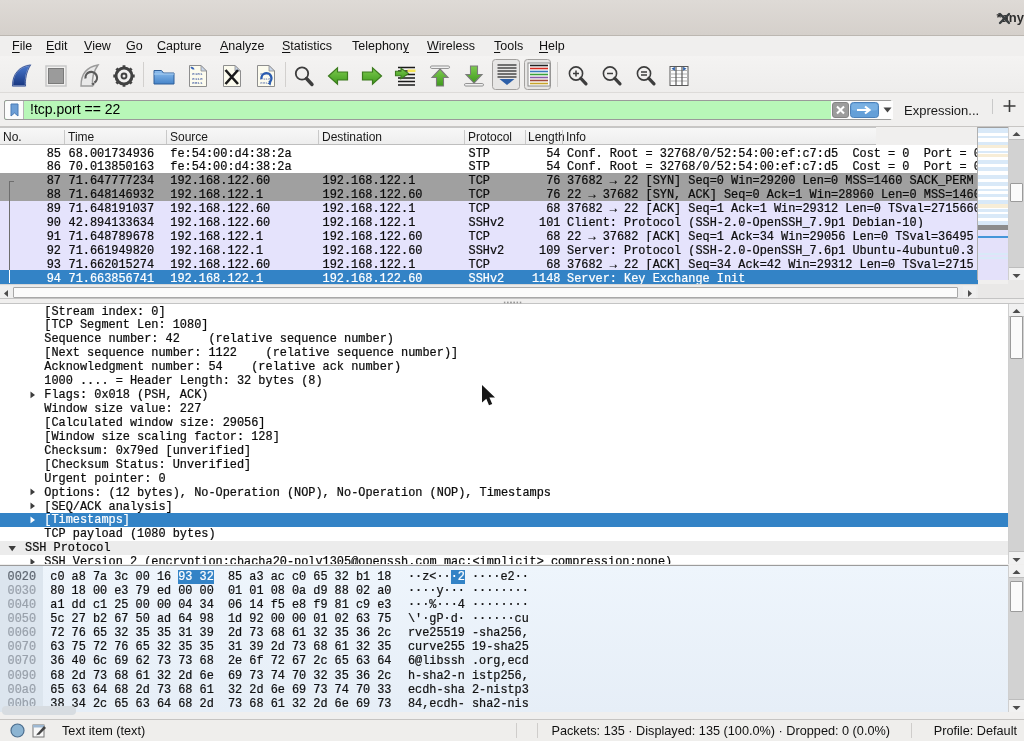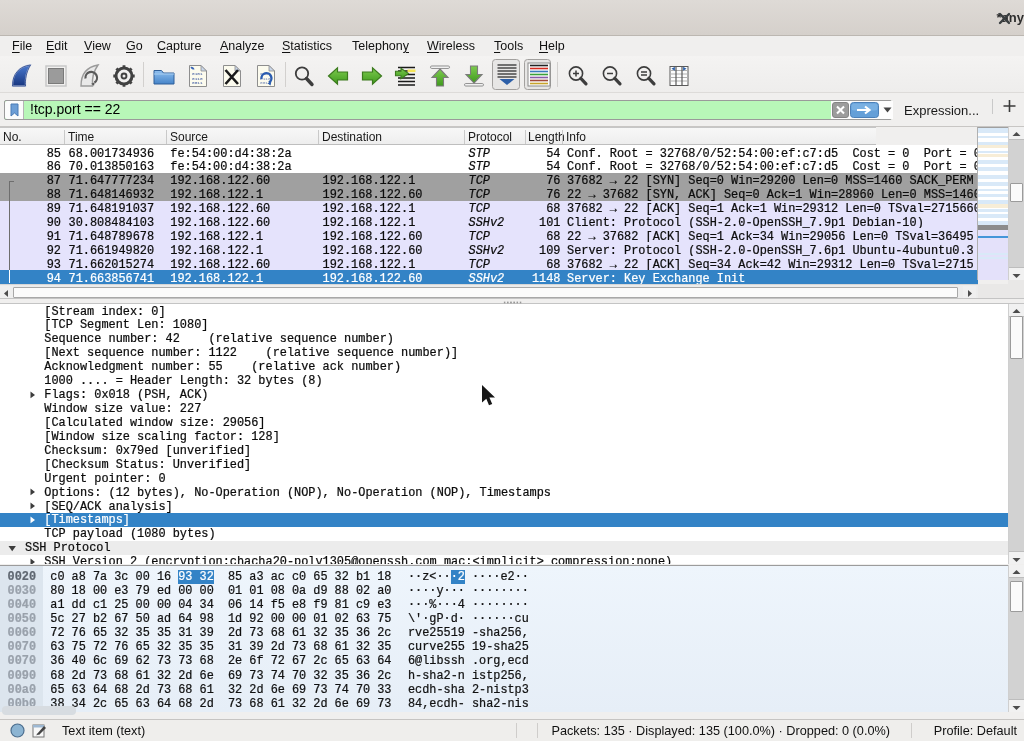--- a/index.html
+++ b/index.html
@@ -25,42 +25,42 @@
 
 #plheader { left:0; top:127px; width:876px; height:18px; background:linear-gradient(#f7f7f7,#eeeeee); border-top:1px solid #c6c6c6; border-bottom:1px solid #bebebe; }
 #plheader span { position:absolute; top:2px; font-size:12px; color:#191919; white-space:pre; }
 #plheader i { position:absolute; top:2px; width:1px; height:14px; background:#c9c9c9; }
 #plist { left:0; top:145px; width:978px; height:139px; background:#fff; overflow:hidden;
   font-family:"Liberation Mono",monospace; font-size:11.9px; color:#0c0c0c; }
 .prow { position:absolute; left:0; width:978px; height:14.3px; overflow:hidden; }
 .prow span { position:absolute; top:1.5px; white-space:pre; }
 .c-no { left:0; width:61px; text-align:right; }
 .c-t { left:68.5px; } .c-s { left:170.3px; } .c-d { left:322.5px; }
-.c-p { left:468.5px;font-style:italic; } .c-l { left:500px; width:60.5px; text-align:right; } .c-i { left:567px; }
+.c-p { left:468.5px; } .c-l { left:500px; width:60.5px; text-align:right; } .c-i { left:567px; }
 
 #minimap { left:977px; top:127px; width:31px; height:153px; background:#ffffff; border-left:1px solid #b0b0b0; border-top:1px solid #a0a0a0; overflow:hidden;}
 .mm { position:absolute; left:0; width:30px; }
 .sbv { background:#ececec; border-left:1px solid #cfcfcf; }
 .sbh { background:#ececec; }
 
 .split { left:0; width:1024px; background:#f0efee; }
 .dots { position:absolute; left:503px; top:2px; width:19px; height:2.5px;
   background-image:radial-gradient(circle, #989898 0.8px, transparent 1px);
   background-size:3.2px 2.5px; background-repeat:repeat-x; }
 
 #details { left:0; top:304px; width:1008px; height:260px; background:#fff; overflow:hidden;
   font-family:"Liberation Mono",monospace; font-size:11.9px; color:#0c0c0c; }
 .drow { position:absolute; left:0; width:1008px; height:13.93px; white-space:pre; overflow:hidden;}
 .drow span { position:absolute; top:0.5px; }
 .tri { position:absolute; }
 
 #hexpane { left:0; top:565px; width:1008px; height:147px; background:linear-gradient(#eef5fc,#e6eef7); overflow:hidden;
   font-family:"Liberation Mono",monospace; font-size:11.85px; color:#111; border-top:1px solid #9c9c9c;}
 .hrow { position:absolute; left:0; width:1008px; height:14.16px; white-space:pre; }
-.hrow b { font-weight:bold; color:#99a1ab; position:absolute; left:7.6px; top:0;}
+.hrow b { font-weight:normal; color:#99a1ab; position:absolute; left:7.6px; top:0;}
 .hrow .hx { position:absolute; left:50.3px; top:0; }
 .hrow .as { position:absolute; left:408px; top:0; }
 .hlb { background:#3383c6; color:#fff; }
 
 #statusbar { left:0; top:719px; width:1024px; height:22px; background:#efeeec; border-top:1px solid #c6c4c2; }
 #statusbar span { position:absolute; top:4px; font-size:12.7px; color:#111; white-space:pre;text-align:right;}
 #statusbar i { position:absolute; top:3px; width:1px; height:15px; background:#cfcdcb; }
 </style></head>
 <body>
 <div class="abs" id="titlebar">
@@ -326,21 +326,21 @@
       <span class="c-no">89</span>
       <span class="c-t">71.648191037</span>
       <span class="c-s">192.168.122.60</span>
       <span class="c-d">192.168.122.1</span>
       <span class="c-p">TCP</span>
       <span class="c-l">68</span>
       <span class="c-i">37682 → 22 [ACK] Seq=1 Ack=1 Win=29312 Len=0 TSval=2715660</span>
     </div>
     <div class="prow" style="top:69.5px;background:#e5e3fc;">
       <span class="c-no">90</span>
-      <span class="c-t">30.808484103</span>
+      <span class="c-t">42.894133634</span>
       <span class="c-s">192.168.122.60</span>
       <span class="c-d">192.168.122.1</span>
       <span class="c-p">SSHv2</span>
       <span class="c-l">101</span>
       <span class="c-i">Client: Protocol (SSH-2.0-OpenSSH_7.9p1 Debian-10)</span>
     </div>
     <div class="prow" style="top:83.4px;background:#e5e3fc;">
       <span class="c-no">91</span>
       <span class="c-t">71.648789678</span>
       <span class="c-s">192.168.122.1</span>
@@ -442,21 +442,21 @@
   </div>
 <div class="abs" style="left:978px;top:284px;width:30px;height:14px;background:#e9e8e7"></div>
 <div class="abs split" style="top:298px;height:6px;border-top:1px solid #c4c4c4;border-bottom:1px solid #c4c4c4">
     <div class="dots"></div>
   </div>
 <div class="abs" id="details">
     <div class="drow" style="top:0.00px;"><span style="left:44.3px">[Stream index: 0]</span></div>
     <div class="drow" style="top:13.93px;"><span style="left:44.3px">[TCP Segment Len: 1080]</span></div>
     <div class="drow" style="top:27.86px;"><span style="left:44.3px">Sequence number: 42    (relative sequence number)</span></div>
     <div class="drow" style="top:41.79px;"><span style="left:44.3px">[Next sequence number: 1122    (relative sequence number)]</span></div>
-    <div class="drow" style="top:55.72px;"><span style="left:44.3px">Acknowledgment number: 55    (relative ack number)</span></div>
+    <div class="drow" style="top:55.72px;"><span style="left:44.3px">Acknowledgment number: 54    (relative ack number)</span></div>
     <div class="drow" style="top:69.65px;"><span style="left:44.3px">1000 .... = Header Length: 32 bytes (8)</span></div>
     <div class="drow" style="top:83.58px;"><svg class="tri" style="left:28.5px;top:3.4px" width="8" height="8">
         <path d="M1.5 0.5 L6 3.9 L1.5 7.3 Z" fill="#3c3c3c"></path>
       </svg><span style="left:44.3px">Flags: 0x018 (PSH, ACK)</span></div>
     <div class="drow" style="top:97.51px;"><span style="left:44.3px">Window size value: 227</span></div>
     <div class="drow" style="top:111.44px;"><span style="left:44.3px">[Calculated window size: 29056]</span></div>
     <div class="drow" style="top:125.37px;"><span style="left:44.3px">[Window size scaling factor: 128]</span></div>
     <div class="drow" style="top:139.30px;"><span style="left:44.3px">Checksum: 0x79ed [unverified]</span></div>
     <div class="drow" style="top:153.23px;"><span style="left:44.3px">[Checksum Status: Unverified]</span></div>
     <div class="drow" style="top:167.16px;"><span style="left:44.3px">Urgent pointer: 0</span></div>

